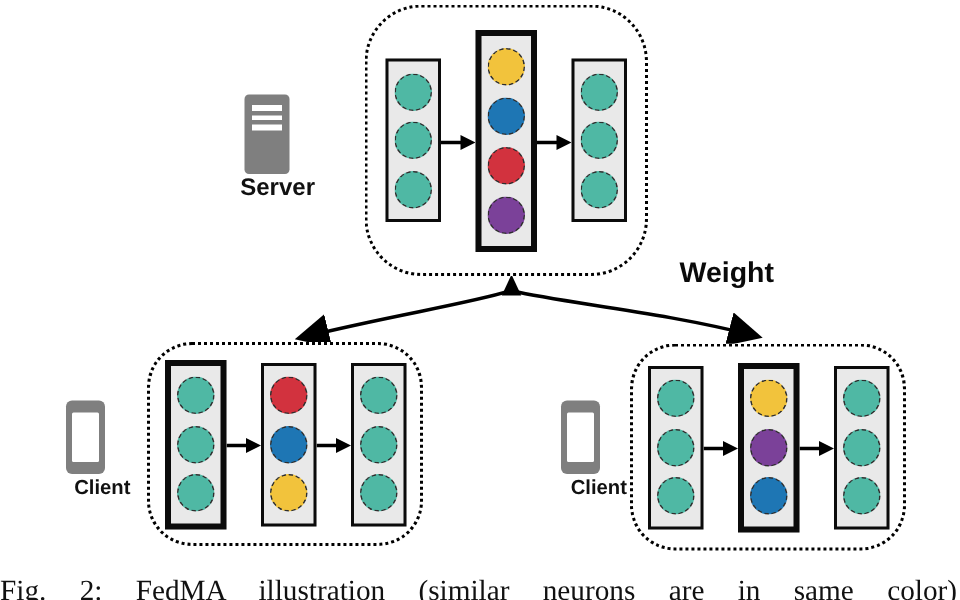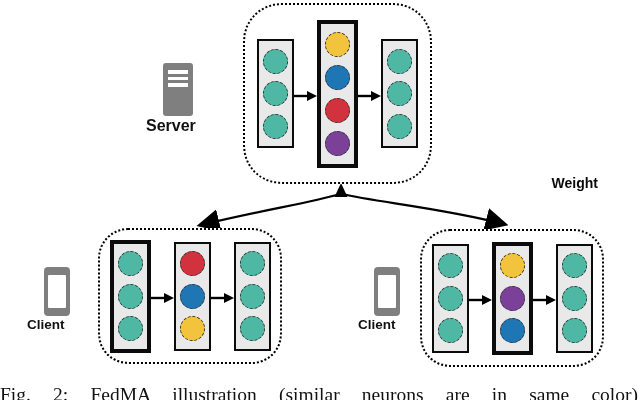--- a/index.html
+++ b/index.html
@@ -37,28 +37,28 @@
   
   .server-icon{left:163px;top:63px;width:30px;height:53px;background:#7F7F7F;border-radius:3px;}
   .server-bars{position:absolute;left:5px;right:5px;top:7px;}
   .server-bar{height:3.5px;background:#fff;margin-bottom:3px;}
 
   
   .phone-icon{width:26px;height:49px;background:#7F7F7F;border-radius:4px;}
   .phone-screen{position:absolute;left:4px;right:4px;top:8px;bottom:8px;background:#fff;border-radius:1px;}
 
   
-  .device-label{font-weight:700;color:#111;text-align:left;}
+  .device-label{font-weight:700;color:#111;text-align:right;}
   .server-label{left:146px;top:117px;width:64px;font-size:16px;}
   .client-label{width:60px;top:317px;font-size:13.5px;}
   .client-label.left{left:27px;}
   .client-label.right{left:358px;}
   .annotation{
-    left:453px;top:175px;width:145px;text-align:right;
-    font-weight:700;font-size:14px;line-height:16px;color:#0a0a0a;
+    left:453px;top:175px;width:145px;text-align:left;
+    font-weight:700;font-size:19px;line-height:16px;color:#0a0a0a;
   }
   .caption{
     left:0;top:384px;width:638px;
     font-family:"Liberation Serif",serif;font-size:19.5px;color:#111;
     text-align:justify;text-align-last:justify;white-space:nowrap;
   }
 
   svg.comm{left:0;top:0;pointer-events:none;}
 </style>
 </head>

